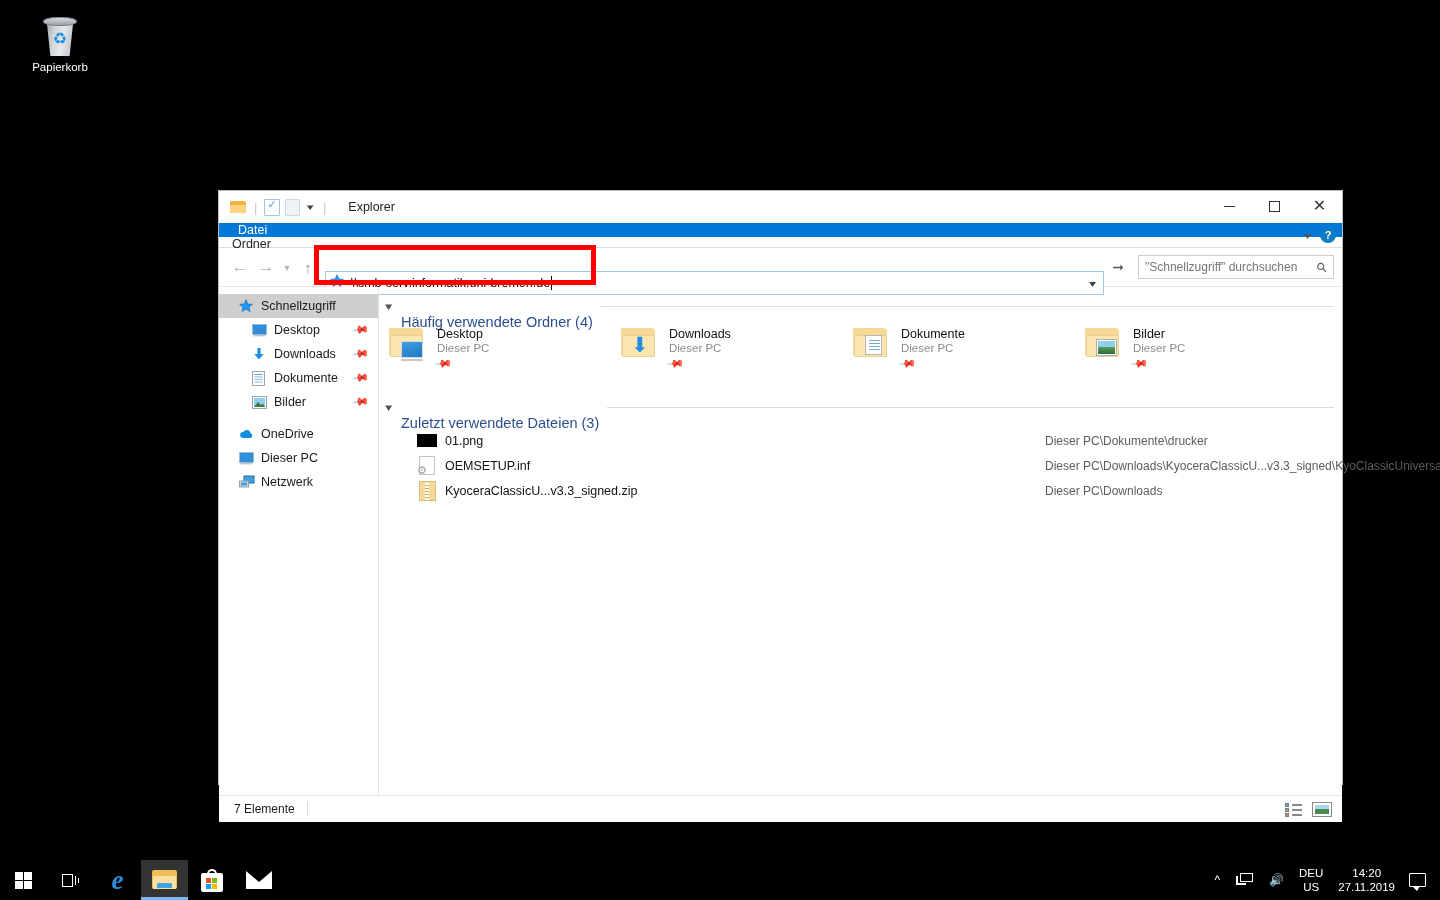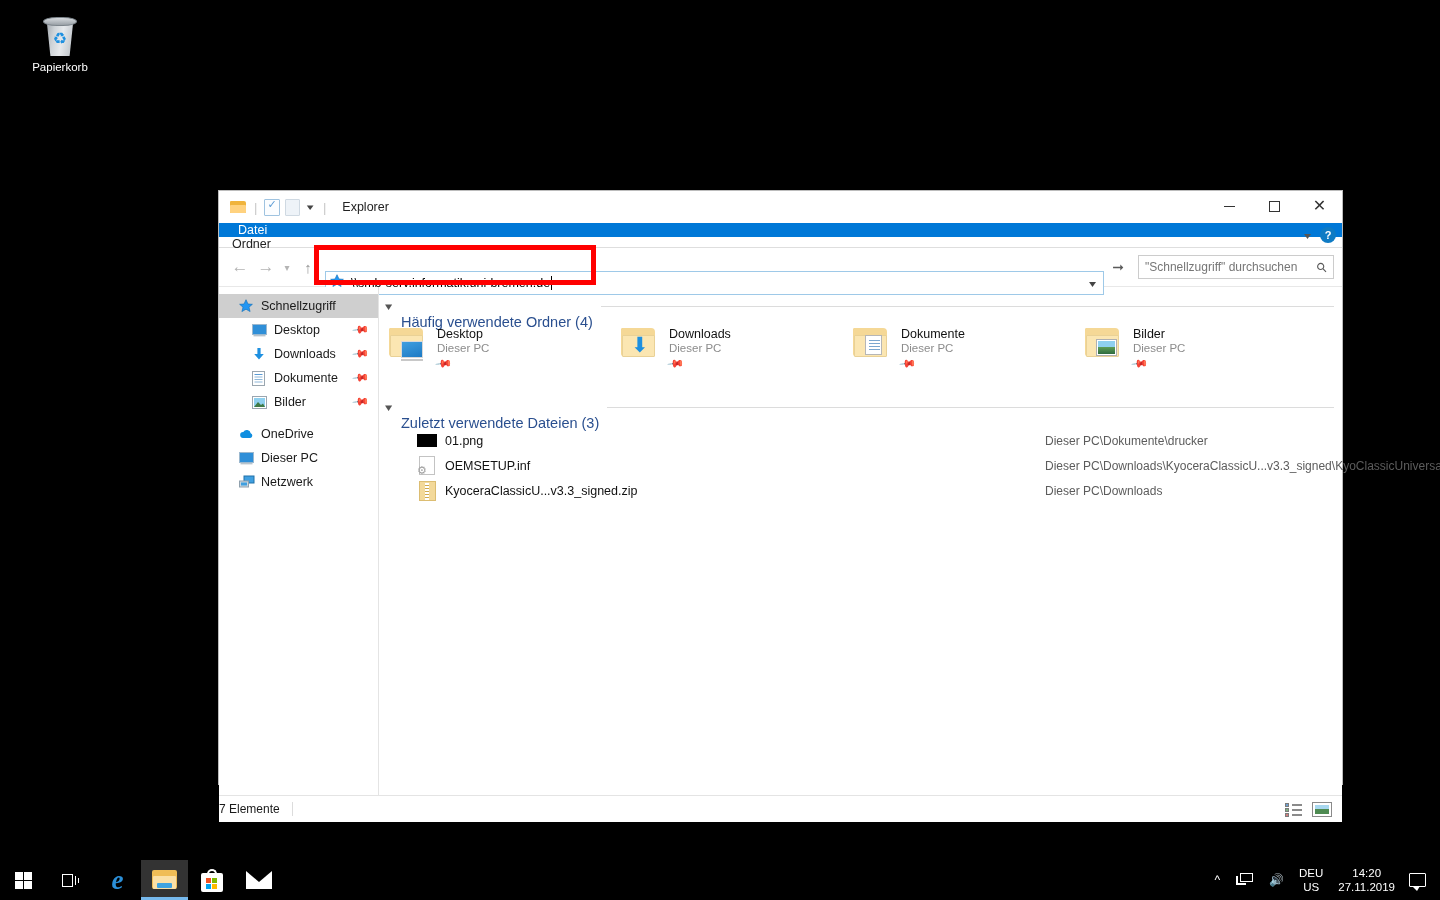--- a/index.html
+++ b/index.html
@@ -74,21 +74,21 @@
     position: relative; border-radius: 1px;
   }
   .ico-chkdoc::after {
     content: "✓"; position: absolute; left: 2px; top: -2px; font-size: 11px; color: #5b9bd5;
   }
   .ico-blankdoc {
     width: 13px; height: 15px; background: #eef3f8; border: 1px solid #cfd9e2;
     border-radius: 1px;
   }
   .qat-caret { font-size: 9px; color: #444; transform: scaleX(1.5); padding: 0 3px; }
-  .win-title { font-size: 12.5px; color: #222; margin-left: 9px; }
+  .win-title { font-size: 12.5px; color: #222; margin-left: 15px; }
 
   .winbtns { position: absolute; right: 0; top: 0; display: flex; }
   .winbtn {
     width: 45px; height: 30px; display: flex; align-items: center; justify-content: center;
     color: #333;
   }
   .glyph-min { width: 11px; height: 1px; background: #333; }
   .glyph-max { width: 11px; height: 11px; border: 1px solid #333; box-sizing: border-box; }
   .glyph-close { font-size: 16px; line-height: 16px; font-weight: 300; }
 
@@ -245,21 +245,21 @@
     background: repeating-linear-gradient(180deg,#ffffff 0 2px,#cfa94f 2px 3px);
   }
   .file-name { font-size: 12.5px; color: #111; margin-left: 6px; }
   .file-path { position: absolute; left: 658px; font-size: 12px; color: #5c5c5c; white-space: nowrap; }
 
   
   .statusbar {
     height: 26px; border-top: 1px solid #e4e4e4; background: #ffffff;
     display: flex; align-items: center; position: relative;
   }
-  .status-text { font-size: 12px; color: #1a1a1a; }
+  .status-text { font-size: 12px; color: #1a1a1a; padding-left: 15px; }
   .status-div { width: 1px; height: 14px; background: #dcdcdc; margin-left: 12px; }
   .view-btns { position: absolute; right: 10px; display: flex; gap: 10px; align-items: center; }
   .vb-details { width: 17px; height: 13px; position: relative; }
   .vb-details i {
     position: absolute; left: 0; width: 4px; height: 4px; box-sizing: border-box; border: 1px solid #7b7b7b;
   }
   .vb-details i:nth-child(1){ top:0; background:#6f9fcf; }
   .vb-details i:nth-child(2){ top:5px; background:#7fb37f; }
   .vb-details i:nth-child(3){ top:10px; background:#cf7f7f; }
   .vb-details b {

